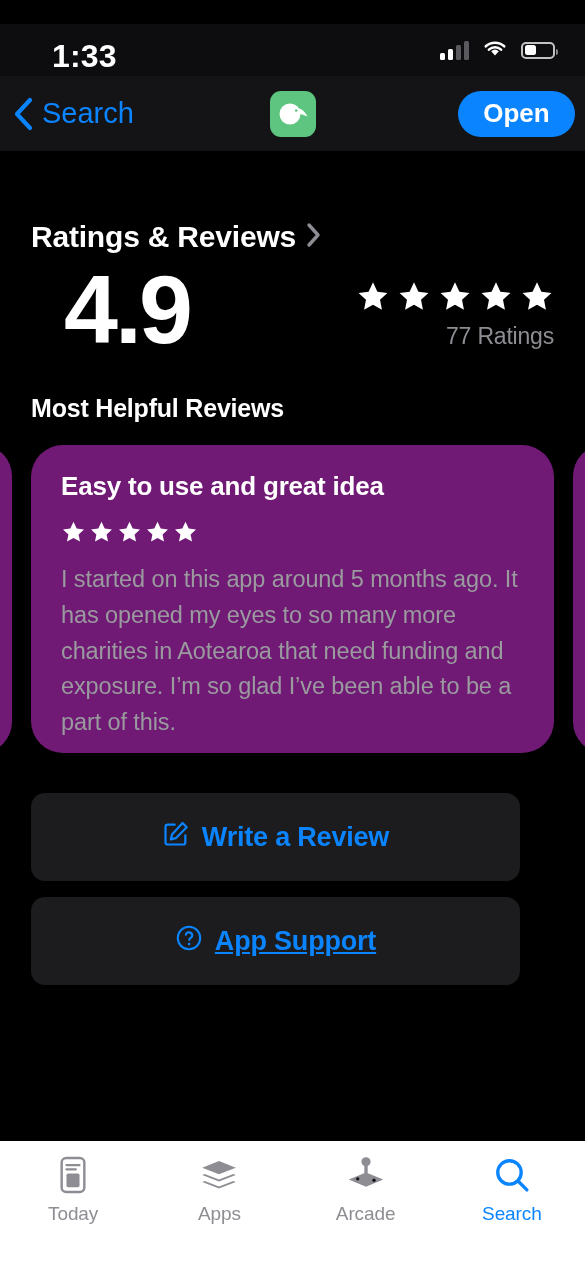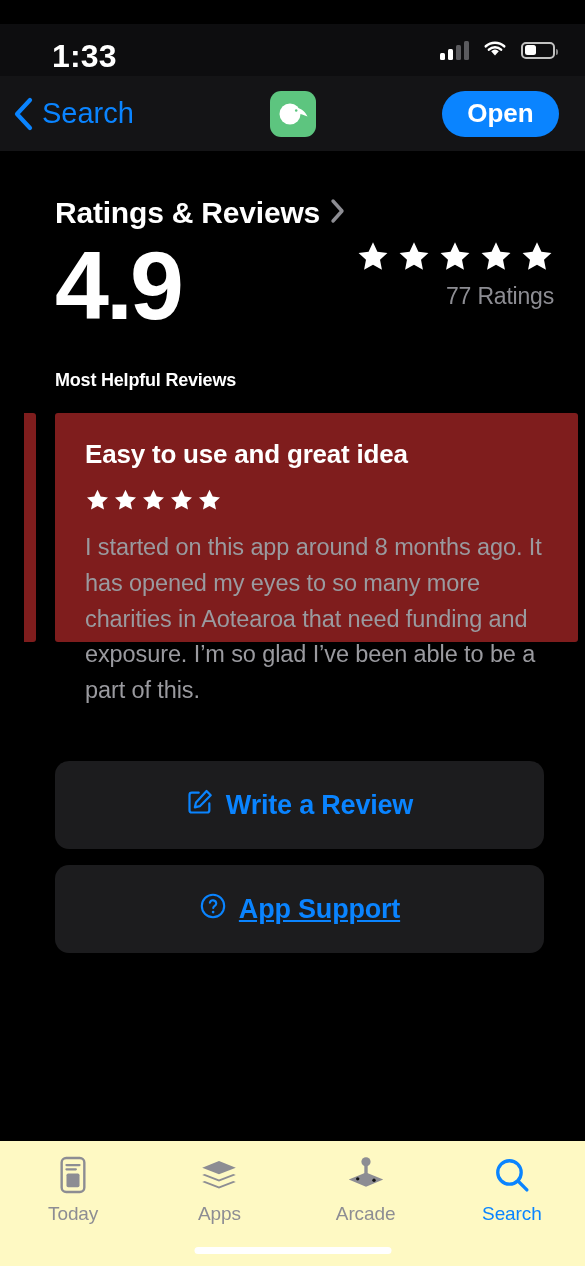--- a/index.html
+++ b/index.html
@@ -67,65 +67,66 @@
   }
   #back-button svg { display: block; }
   #app-icon {
     position: absolute; left: 270px; top: 15px;
     width: 46px; height: 46px;
     border-radius: 11px;
     background: #5dc57f;
     display: flex; align-items: center; justify-content: center;
   }
   #open-button {
-    position: absolute; right: 26px;
+    position: absolute; right: 10px;
     width: 117px; height: 46px;
     border-radius: 23px;
     background: #0a84ff;
     color: #fff; font-size: 26px; font-weight: bold;
     display: flex; align-items: center; justify-content: center;
     cursor: pointer; border: none;
     font-family: "Liberation Sans", sans-serif;
   }
 
   
-  #content { position: absolute; top: 140px; left: 0; width: 585px; padding-left: 24px; }
+  #content { position: absolute; top: 164px; left: 0; width: 585px; }
 
   #section-header {
     display: flex; align-items: center; gap: 10px;
     padding: 56px 0 0 31px;
   }
   #section-title { color: #fff; font-size: 30px; font-weight: bold; letter-spacing: -0.2px; }
   #section-chevron { display: block; }
 
   #rating-summary {
-    display: flex; justify-content: space-between;
+    display: flex; align-items: flex-end; justify-content: space-between;
     padding: 10px 31px 0 31px;
+    margin-left: 33px;
   }
   #rating-score {
     color: #fff; font-size: 97px; font-weight: bold;
     line-height: 0.95; letter-spacing: -3px;
   }
   #rating-right { text-align: right; padding-bottom: 6px; }
   #rating-stars { display: flex; gap: 7px; justify-content: flex-end; }
   #rating-count { color: #8d8d93; font-size: 23px; margin-top: 6px; letter-spacing: -0.2px; }
 
   #reviews-title {
-    color: #fff; font-size: 18px; font-weight: bold;
+    color: #fff; font-size: 25px; font-weight: bold;
     padding: 38px 0 0 31px; letter-spacing: -0.2px;
   }
 
   
   #reviews-carousel {
     position: relative; margin-top: 22px;
     height: 316px; overflow: hidden;
   }
   .review-card {
     position: absolute; top: 0;
-    background: #7f1d1d; border-radius: 3px; height: 229px;
+    background: #701a75; border-radius: 32px; height: 308px;
   }
   #review-card-prev { left: -50px; width: 62px; }
   #review-card-main { left: 31px; width: 523px; padding: 26px 30px 0 30px; }
   #review-card-next { left: 573px; width: 62px; }
 
   .review-card-title {
     color: #fff; font-size: 26px; font-weight: bold;
     letter-spacing: -0.2px;
   }
   .review-meta-row {
@@ -158,21 +159,21 @@
     color: #0a84ff; font-size: 27px; font-weight: bold;
     font-family: "Liberation Sans", sans-serif;
     letter-spacing: -0.2px;
   }
   #app-support-button { margin-top: 16px; text-decoration: underline; }
 
   
   #tab-bar {
     position: absolute; bottom: 0; left: 0;
     width: 585px; height: 126px;
-    background: #fef9c3;
+    background: #ffffff;
     border-top: 1px solid #000;
     display: flex; align-items: flex-start;
     padding-top: 13px;
   }
   .tab-item {
     flex: 1; display: flex; flex-direction: column;
     align-items: center; gap: 7px; cursor: pointer;
   }
   .tab-icon { height: 42px; display: flex; align-items: center; justify-content: center; }
   .tab-label { font-size: 19px; color: #8d8d93; letter-spacing: -0.1px; }
@@ -306,21 +307,21 @@
                   <path d="M12 1.7 L15.2 8.5 L22.5 9.4 L17.1 14.4 L18.5 21.6 L12 18 L5.5 21.6 L6.9 14.4 L1.5 9.4 L8.8 8.5 Z" fill="#fff"></path>
                 </svg>
             </span>
             <span>
               <svg width="25" height="24" viewBox="0 0 24 24">
                   <path d="M12 1.7 L15.2 8.5 L22.5 9.4 L17.1 14.4 L18.5 21.6 L12 18 L5.5 21.6 L6.9 14.4 L1.5 9.4 L8.8 8.5 Z" fill="#fff"></path>
                 </svg>
             </span>
           </span>
         </div>
-        <div class="review-body">I started on this app around 8 months ago. It has opened my eyes to so many more charities in Aotearoa that need funding and exposure. I’m so glad I’ve been able to be a part of this.</div>
+        <div class="review-body">I started on this app around 5 months ago. It has opened my eyes to so many more charities in Aotearoa that need funding and exposure. I’m so glad I’ve been able to be a part of this.</div>
       </div>
 
       <div class="review-card" id="review-card-next"></div>
     </div>
 
 
     <div id="action-buttons">
       <button class="action-button" id="write-review-button">
         <span>
           <svg width="28" height="28" viewBox="0 0 24 24">

